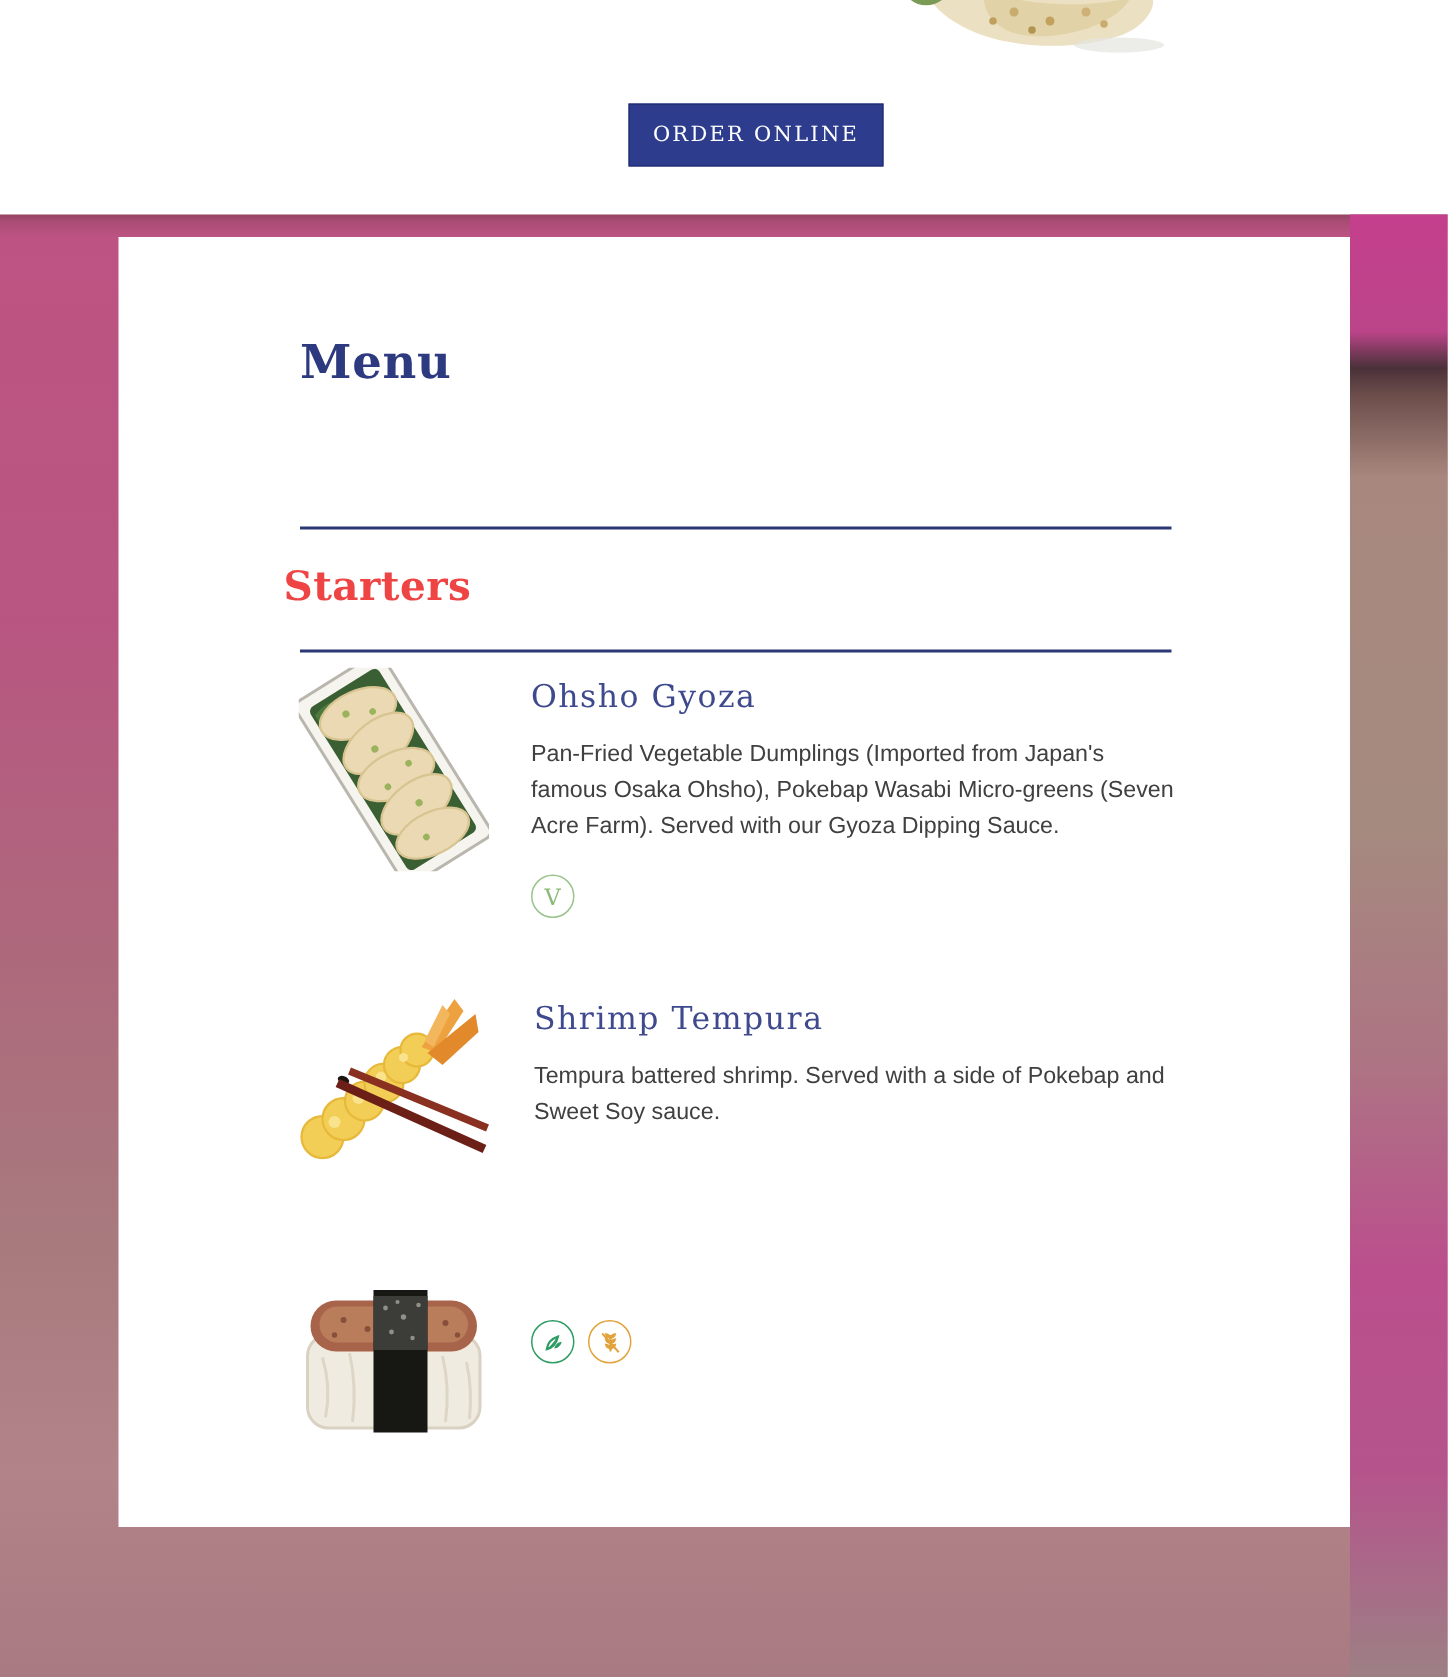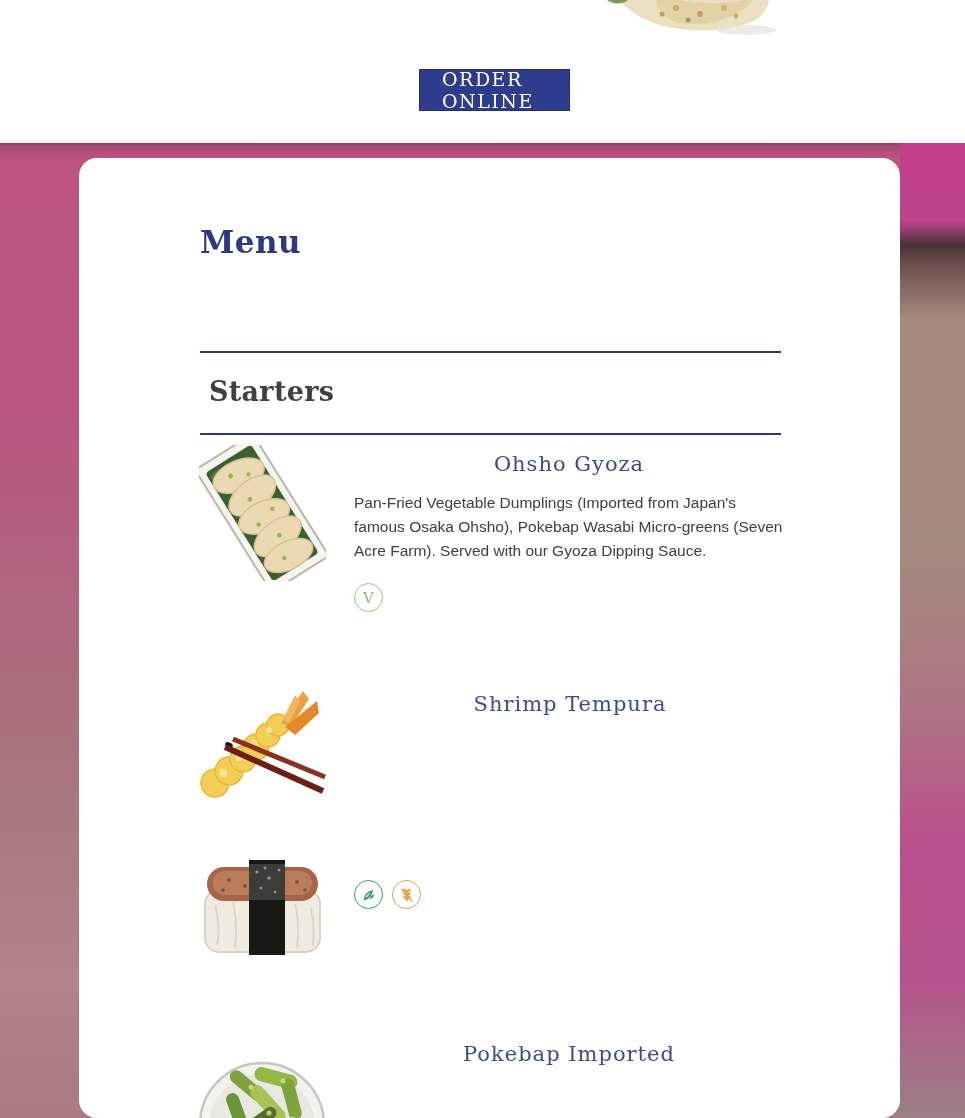--- a/index.html
+++ b/index.html
@@ -5,68 +5,68 @@
   html,body{margin:0;padding:0;}
   body{
     width:965px;height:1118px;position:relative;overflow:hidden;
     background:#ffffff;
     font-family:"Liberation Sans", sans-serif;
   }
   
   .hero{position:absolute;left:0;top:0;width:965px;height:143px;background:#ffffff;}
   .hero-food{position:absolute;left:596px;top:0;width:200px;height:44px;overflow:hidden;}
   .order-btn{
-    position:absolute;left:419px;top:69px;width:151px;height:42px;
+    position:absolute;left:419px;top:69px;width:170px;height:42px;
     background:#2e3c8e;border:1px solid #232f74;box-sizing:border-box;
     color:#ffffff;display:flex;align-items:center;justify-content:center;
     font-family:"DejaVu Serif","Liberation Serif",serif;
-    font-size:19px;letter-spacing:1.5px;cursor:pointer;text-decoration:none;padding-left:22px;
+    font-size:14px;letter-spacing:1.5px;cursor:pointer;text-decoration:none;
   }
   
   .bg{
     position:absolute;left:0;top:143px;width:965px;height:975px;
     background:linear-gradient(180deg,
       #93435f 0px,#a84c74 4px,#bd5382 15px,
       #b85681 28%,#ad6a7c 52%,#a87a7e 70%,#b28489 86%,#a87a81 100%);
   }
   .bg-right{
     position:absolute;right:0;top:143px;width:65px;height:975px;
     background:linear-gradient(180deg,
       #c43f8d 0%,#bb4489 8%,#4a3139 10.5%,#6e4f4c 12.5%,
       #a8887e 18%,#a58a7f 42%,#ad7483 58%,#bb4f8d 72%,
       #b5548c 86%,#9c8084 100%);
   }
   
   .card{
-    position:absolute;left:79px;top:158px;width:821px;height:960px;
-    background:#ffffff;overflow:hidden;border-radius:18px;
+    position:absolute;left:79px;top:158px;width:821px;height:860px;
+    background:#ffffff;overflow:hidden;
   }
   .menu-title{
     position:absolute;left:121px;top:66px;margin:0;
     font-family:"DejaVu Serif","Liberation Serif",serif;
     font-weight:bold;font-size:31px;color:#2e3a80;letter-spacing:.5px;
   }
   .rule{position:absolute;left:121px;width:581px;border:none;border-top:2px solid #2b3875;margin:0;}
   .rule1{top:193px;} .rule2{top:275px;}
   .section-title{
-    position:absolute;left:130px;top:218px;margin:0;
-    font-family:"DejaVu Serif","Liberation Serif",serif;
-    font-weight:bold;font-size:27px;color:#404040;letter-spacing:.3px;
+    position:absolute;left:110px;top:218px;margin:0;
+    font-family:"DejaVu Serif","Liberation Serif",serif;
+    font-weight:bold;font-size:27px;color:#ef4444;letter-spacing:.3px;
   }
   
   .item{position:absolute;left:120px;width:585px;display:flex;gap:28px;}
-  .item1{top:287px;} .item2{top:527px;gap:30px;} .item3{top:702px;} .item4{top:877px;}
+  .item1{top:287px;} .item2{top:502px;gap:30px;} .item3{top:702px;} .item4{top:877px;}
   .thumb{flex:0 0 127px;width:127px;overflow:hidden;}
   .item1 .thumb{height:136px;} .item2 .thumb{height:118px;}
   .item3 .thumb{height:101px;} .item4 .thumb{height:200px;}
   .info{flex:1;min-width:0;}
   .item-name{
     margin:7px 0 0 0;
     font-family:"DejaVu Serif","Liberation Serif",serif;
-    font-weight:500;font-size:21px;color:#3e4a8d;letter-spacing:1px;text-align:center;
+    font-weight:500;font-size:21px;color:#3e4a8d;letter-spacing:1px;
   }
   .item-desc{
     margin:15px 0 0 0;font-size:15.5px;line-height:24px;color:#404040;
   }
   .badges{margin-top:20px;display:flex;gap:9px;}
   .badge{
     width:29px;height:29px;border-radius:50%;box-sizing:border-box;
     display:inline-flex;align-items:center;justify-content:center;
   }
   .badge-v{border:1.5px solid #9ac48b;color:#8aba77;
@@ -162,20 +162,21 @@
         <path d="M82,38 L104,6 L110,14 L92,42 Z" fill="#eda23f"></path>
         <path d="M86,42 L118,16 L120,28 L96,50 Z" fill="#e28a2b"></path>
         <path d="M84,34 L96,10 L101,16 L90,38 Z" fill="#f2b65c"></path>
         <ellipse cx="30" cy="60" rx="4" ry="2.5" fill="#1d1410" transform="rotate(22 30 60)"></ellipse>
         <line x1="26" y1="62" x2="124" y2="106" stroke="#6b1f16" stroke-width="6"></line>
         <line x1="34" y1="54" x2="126" y2="92" stroke="#8a3020" stroke-width="5"></line>
       </svg>
     </div>
     <div class="info">
       <h3 class="item-name">Shrimp Tempura</h3>
+      <p class="item-desc">Tempura battered shrimp. Served with a side of Pokebap and Sweet Soy sauce.</p>
     </div>
   </div>
 
   <div class="item item3">
     <div class="thumb">
       <svg width="127" height="101" viewBox="0 0 127 101">
         <rect x="6" y="30" width="115" height="62" rx="14" fill="#f0ebe1" stroke="#d9d1c1" stroke-width="2"></rect>
         <path d="M16,45 q6,20 2,40 M34,42 q5,22 2,46 M96,44 q5,20 2,44 M112,48 q4,18 2,38" stroke="#ddd5c6" stroke-width="2" fill="none"></path>
         <rect x="8" y="7" width="111" height="34" rx="17" fill="#a8644a"></rect>
         <rect x="14" y="11" width="99" height="24" rx="12" fill="#c08663" opacity="0.75"></rect>

